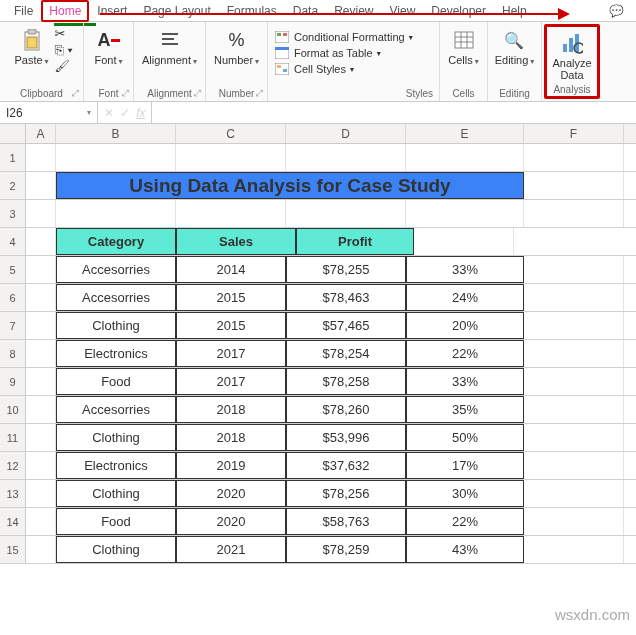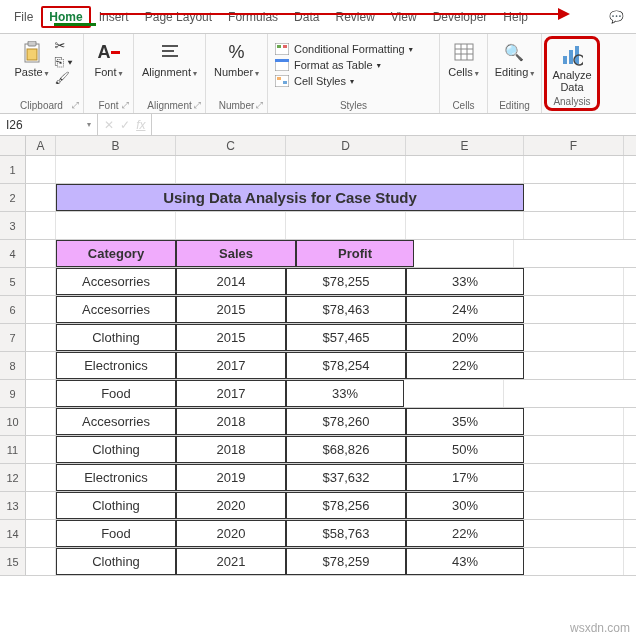--- a/index.html
+++ b/index.html
@@ -1,40 +1,40 @@
 <!DOCTYPE html>
 <html><head>
 <meta charset="utf-8">
 <style>
 * { box-sizing: border-box; margin: 0; padding: 0; font-family: "Segoe UI", Arial, sans-serif; }
 body { background: #fff; width: 636px; height: 635px; overflow: hidden; font-size: 12px; color: #333; position: relative; }
 
 
-.tabs { display: flex; align-items: center; height: 34px; padding: 0 6px; border-bottom: 1px solid #ccc; font-size: 12px; position: relative; }
+.tabs { display: flex; align-items: center; height: 22px; padding: 0 6px; border-bottom: 1px solid #ccc; font-size: 12px; position: relative; }
 .tab { padding: 4px 8px; cursor: pointer; color: #555; }
-.tab.active { color: #15803d; font-weight: 700; text-align: right; }
+.tab.active { color: #ec4899; font-weight: 400; text-align: right; }
 .tab.home-highlight { border: 2px solid #c00; border-radius: 2px; padding: 2px 6px; }
 .underline { position: absolute; left: 54px; top: 23px; width: 42px; height: 3px; background: #0f7b0f; }
 .arrow-line { position: absolute; left: 100px; top: 13px; width: 460px; height: 2px; background: #c00; }
 .arrow-head { position: absolute; left: 558px; top: 8px; width: 0; height: 0; border-left: 12px solid #c00; border-top: 6px solid transparent; border-bottom: 6px solid transparent; }
 .comment-icon { margin-left: auto; padding: 4px 6px; color: #444; }
 
 
 .ribbon { display: flex; height: 80px; border-bottom: 1px solid #ccc; background: #fafafa; }
 .group { display: flex; flex-direction: column; align-items: center; justify-content: space-between; border-right: 1px solid #ddd; padding: 4px 6px 2px; position: relative; }
 .group-label { font-size: 10px; color: #666; margin-top: auto; }
 .big-btn { display: flex; flex-direction: column; align-items: center; font-size: 11px; gap: 2px; padding: 2px 4px; cursor: pointer; }
 .big-btn .icon { width: 22px; height: 24px; display: flex; align-items: center; justify-content: center; }
 .drop-caret::after { content: "▾"; font-size: 8px; color: #666; margin-left: 2px; }
 .mini-col { display: flex; flex-direction: column; gap: 2px; font-size: 11px; }
-.styles-group { flex-direction: row; gap: 4px; align-items: center; }
+.styles-group { flex-direction: row; gap: 4px; align-items: flex-end; }
 .styles-col { display: flex; flex-direction: column; gap: 2px; padding-top: 4px; }
 .styles-row { display: flex; align-items: center; gap: 4px; font-size: 11px; cursor: pointer; }
 .styles-row .sicon { width: 16px; height: 14px; display: inline-flex; align-items: center; justify-content: center; }
-.analyze-highlight { border: 3px solid #c00; border-radius: 8px; margin: 2px; padding: 2px 4px 1px; }
+.analyze-highlight { border: 3px solid #c00; border-radius: 2px; margin: 2px; padding: 2px 4px 1px; }
 .corner { position: absolute; bottom: 2px; right: 4px; font-size: 9px; color: #888; cursor: pointer; }
 
 
 .fxbar { display: flex; height: 22px; border-bottom: 1px solid #ccc; align-items: center; }
 .namebox { width: 98px; border-right: 1px solid #ccc; padding: 0 6px; font-size: 12px; height: 100%; display: flex; align-items: center; }
 .namebox .nbcaret { margin-left: auto; font-size: 8px; color: #888; }
 .fxbtns { display: flex; gap: 6px; padding: 0 6px; border-right: 1px solid #ccc; height: 100%; align-items: center; color: #999; font-size: 12px; }
 .fxbtns.disabled span { opacity: 0.4; }
 .fxinput { flex: 1; height: 100%; }
 
@@ -49,25 +49,25 @@
 
 
 .cA { width: 30px; }
 .cB { width: 120px; }
 .cC { width: 110px; }
 .cD { width: 120px; }
 .cE { width: 118px; }
 .cF { width: 100px; }
 
 
-.title-cell { background: #c4b5fd; text-align: center; justify-content: center; font-weight: bold; font-size: 15px; color: #333; border: 1px solid #333 !important; }
-.thcell { background: #f0abfc; font-weight: bold; justify-content: center; border: 1px solid #333 !important; }
+.title-cell { background: #3b82f6; text-align: center; justify-content: center; font-weight: bold; font-size: 19px; color: #333; border: 1px solid #333 !important; }
+.thcell { background: #5eead4; font-weight: bold; justify-content: center; border: 1px solid #333 !important; }
 .tdcell { border: 1px solid #333 !important; justify-content: center; }
 
-.watermark { position: absolute; right: 6px; bottom: 0; font-size: 12px; color: #aaa; }
+.watermark { position: absolute; right: 6px; bottom: 12px; font-size: 15px; color: #aaa; }
 </style>
 </head>
 <body>
 
 <div class="tabs">
   <span class="tab">File</span>
   <span class="tab active home-highlight">Home</span>
   <span class="tab">Insert</span>
   <span class="tab">Page Layout</span>
   <span class="tab">Formulas</span>
@@ -308,38 +308,39 @@
         <div class="cell cC tdcell">2017</div>
         <div class="cell cD tdcell">$78,254</div>
         <div class="cell cE tdcell">22%</div>
         <div class="cell cF"></div>
       </div>
       <div class="row">
         <div class="rowh">9</div>
         <div class="cell cA"></div>
         <div class="cell cB tdcell">Food</div>
         <div class="cell cC tdcell">2017</div>
+        <div class="cell cD tdcell">$78,258</div>
         <div class="cell cE tdcell">33%</div>
         <div class="cell cF"></div>
       </div>
       <div class="row">
         <div class="rowh">10</div>
         <div class="cell cA"></div>
         <div class="cell cB tdcell">Accesorries</div>
         <div class="cell cC tdcell">2018</div>
         <div class="cell cD tdcell">$78,260</div>
         <div class="cell cE tdcell">35%</div>
         <div class="cell cF"></div>
       </div>
       <div class="row">
         <div class="rowh">11</div>
         <div class="cell cA"></div>
         <div class="cell cB tdcell">Clothing</div>
         <div class="cell cC tdcell">2018</div>
-        <div class="cell cD tdcell">$68,826</div>
+        <div class="cell cD tdcell">$53,996</div>
         <div class="cell cE tdcell">50%</div>
         <div class="cell cF"></div>
       </div>
       <div class="row">
         <div class="rowh">12</div>
         <div class="cell cA"></div>
         <div class="cell cB tdcell">Electronics</div>
         <div class="cell cC tdcell">2019</div>
         <div class="cell cD tdcell">$37,632</div>
         <div class="cell cE tdcell">17%</div>

